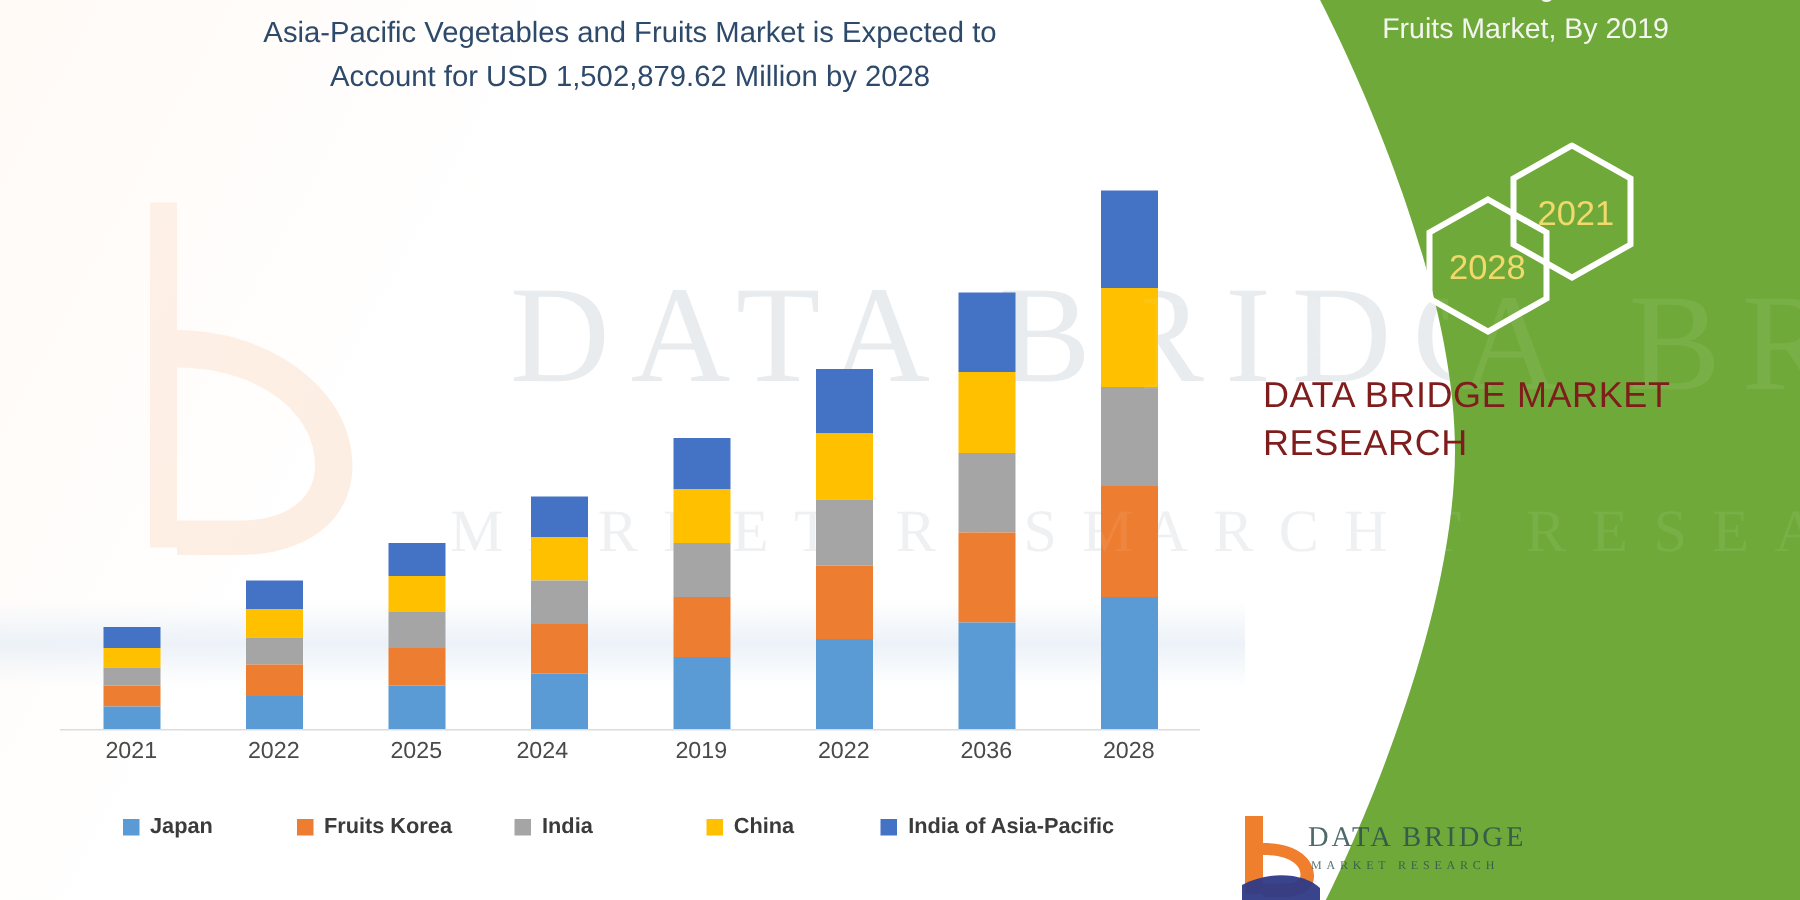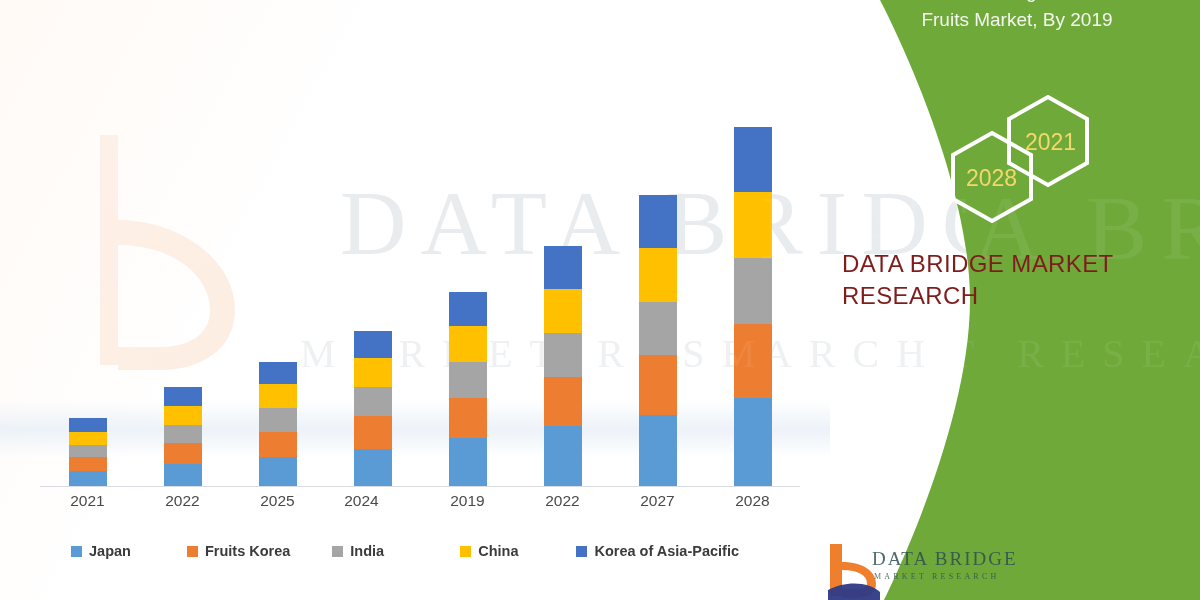--- a/index.html
+++ b/index.html
@@ -119,20 +119,24 @@
 
   <svg class="wm-logo" viewBox="0 0 210 300">
     <path d="M40 20 L40 250 L58 250 L58 20 Z" fill="#F07F2D"></path>
     <path d="M58 105 C 120 105 175 145 175 195 C 175 235 140 255 100 255 L58 255 L58 232 L100 232 C 128 232 150 220 150 195 C 150 160 112 130 58 130 Z" fill="#F07F2D"></path>
   </svg>
   <div class="wm-sheen"></div>
   <div class="wm-text">DATA BRIDGE</div>
   <div class="wm-text2">MARKET RESEARCH</div>
   <div class="wm-band"></div>
 
+  <div class="title">
+    <span>Asia-Pacific Vegetables and Fruits Market is Expected to</span><br>
+    <span>Account for USD 1,502,879.62 Million by 2028</span>
+  </div>
 
   <div id="chart">
     <div class="plot" id="plot">
       <div class="axis-line"></div>
     <div class="bargroup" style="left: 28.5px; width: 38px;">
           <div class="seg" style="height: 15.3128px; background: rgb(91, 155, 213);"></div>
           <div class="seg" style="height: 13.6114px; background: rgb(237, 125, 49);"></div>
           <div class="seg" style="height: 11.91px; background: rgb(165, 165, 165);"></div>
           <div class="seg" style="height: 13.6114px; background: rgb(255, 192, 0);"></div>
           <div class="seg" style="height: 13.6114px; background: rgb(68, 114, 196);"></div>
@@ -187,45 +191,45 @@
           <div class="seg" style="height: 64.654px; background: rgb(68, 114, 196);"></div>
         </div>
       </div>
     <div class="xlabels" id="xlabels">
         <div class="xlab" style="left: 0px; width: 95px;">2021</div>
         <div class="xlab" style="left: 95px; width: 95px;">2022</div>
         <div class="xlab" style="left: 190px; width: 95px;">2025</div>
         <div class="xlab" style="left: 274px; width: 95px;">2024</div>
         <div class="xlab" style="left: 380px; width: 95px;">2019</div>
         <div class="xlab" style="left: 475px; width: 95px;">2022</div>
-        <div class="xlab" style="left: 570px; width: 95px;">2027</div>
+        <div class="xlab" style="left: 570px; width: 95px;">2036</div>
         <div class="xlab" style="left: 665px; width: 95px;">2028</div>
       </div>
   </div>
 
   <div class="legend" id="legend">
-      <div class="lg-item" style="margin-left: 31px;">
+      <div class="lg-item" style="margin-left: 42px;">
         <span class="lg-swatch" style="background: rgb(91, 155, 213);"></span>
         <span class="lg-label">Japan</span>
       </div>
       <div class="lg-item" style="margin-left: 56px;">
         <span class="lg-swatch" style="background: rgb(237, 125, 49);"></span>
         <span class="lg-label">Fruits Korea</span>
       </div>
       <div class="lg-item" style="margin-left: 42px;">
         <span class="lg-swatch" style="background: rgb(165, 165, 165);"></span>
         <span class="lg-label">India</span>
       </div>
       <div class="lg-item" style="margin-left: 76px;">
         <span class="lg-swatch" style="background: rgb(255, 192, 0);"></span>
         <span class="lg-label">China</span>
       </div>
       <div class="lg-item" style="margin-left: 58px;">
         <span class="lg-swatch" style="background: rgb(68, 114, 196);"></span>
-        <span class="lg-label">Korea of Asia-Pacific</span>
+        <span class="lg-label">India of Asia-Pacific</span>
       </div>
     </div>
 
   <div class="green-panel"></div>
   <div class="gp-wm">
     <div class="gp-wm-text">DATA BRIDGE</div>
     <div class="gp-wm-text2">MARKET RESEARCH</div>
   </div>
 
   <div class="gp-title">

